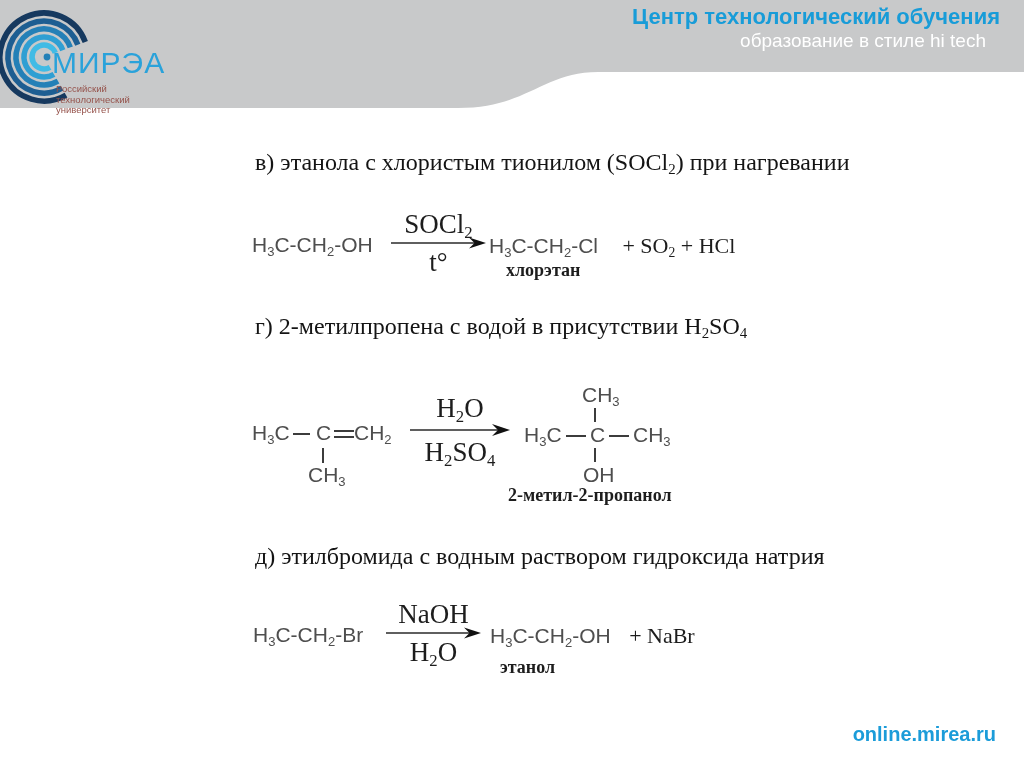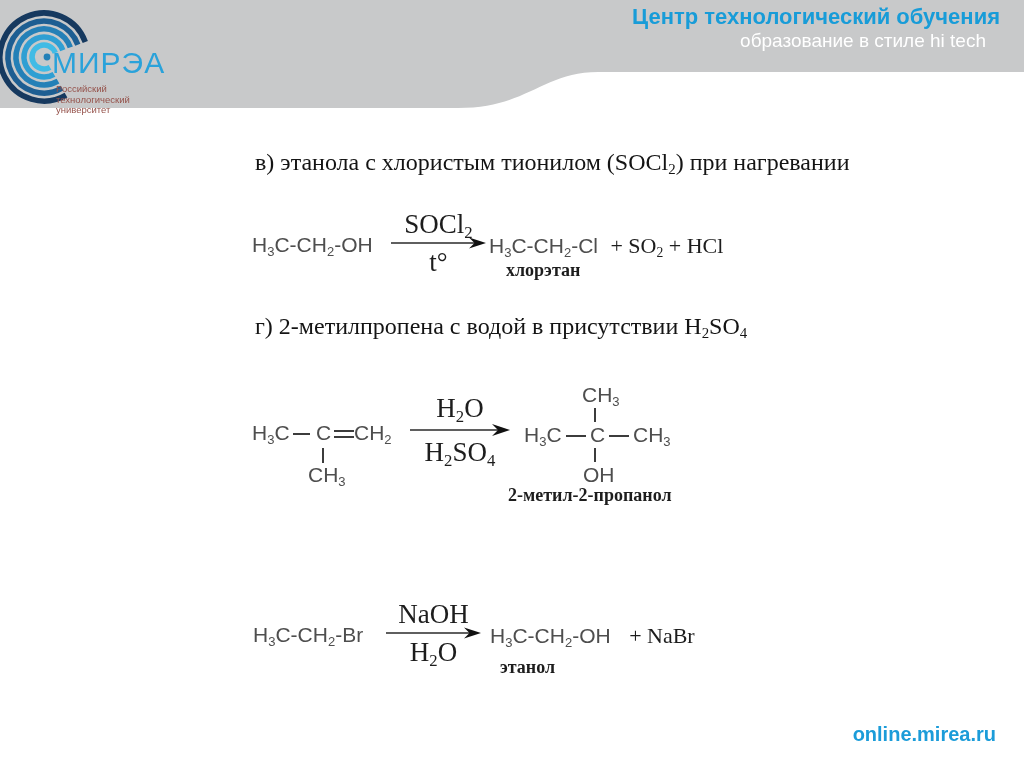--- a/index.html
+++ b/index.html
@@ -70,21 +70,21 @@
     <span class="serif-f">SOCl<sub>2</sub></span>
     <svg width="95" height="12" viewBox="0 0 95 12">
       <line x1="0" y1="6" x2="84" y2="6" stroke="#2a2a2a" stroke-width="1.6"></line>
       <polygon points="95,6 78,0.5 83.5,6 78,11.5" fill="#111"></polygon>
     </svg>
     <span class="serif-f">t°</span>
   </div>
 
   <div class="rx-row-item" style="left:489px;top:233px">
     <span class="sans-f">H<sub>3</sub>C-CH<sub>2</sub>-Cl</span>
-    <span class="serif-f" style="margin-left:8px">+ SO<sub>2</sub> + HCl</span>
+    <span class="serif-f" style="margin-left:20px">+ SO<sub>2</sub> + HCl</span>
   </div>
   <div class="rx-label" style="left:506px;top:260px">хлорэтан</div>
 
   <div class="rx-heading" style="left:255px;top:313px">г) 2-метилпропена с водой в присутствии H<sub>2</sub>SO<sub>4</sub></div>
 
   <div class="struct" style="left:252px;top:414px;width:150px;height:75px">
     <span class="atom" style="left:0;top:8px">H<sub>3</sub>C</span>
     <div class="bond-h" style="left:41px;top:19px;width:17px"></div>
     <span class="atom" style="left:64px;top:8px">C</span>
     <div class="bond-h" style="left:82px;top:16px;width:20px"></div>
@@ -109,20 +109,21 @@
     <span class="atom" style="left:0;top:40px">H<sub>3</sub>C</span>
     <div class="bond-h" style="left:42px;top:51px;width:20px"></div>
     <span class="atom" style="left:66px;top:40px">C</span>
     <div class="bond-h" style="left:85px;top:51px;width:20px"></div>
     <span class="atom" style="left:109px;top:40px">CH<sub>3</sub></span>
     <div class="bond-v" style="left:70px;top:64px;height:14px"></div>
     <span class="atom" style="left:59px;top:80px">OH</span>
   </div>
   <div class="rx-label" style="left:508px;top:485px">2-метил-2-пропанол</div>
 
+  <div class="rx-heading" style="left:255px;top:543px">д) этилбромида с водным раствором гидроксида натрия</div>
 
   <div class="rx-row-item sans-f" style="left:253px;top:623px">H<sub>3</sub>C-CH<sub>2</sub>-Br</div>
 
   <div class="arrow-grp" style="left:386px;top:601px;width:95px">
     <span class="serif-f">NaOH</span>
     <svg width="95" height="12" viewBox="0 0 95 12">
       <line x1="0" y1="6" x2="84" y2="6" stroke="#2a2a2a" stroke-width="1.6"></line>
       <polygon points="95,6 78,0.5 83.5,6 78,11.5" fill="#111"></polygon>
     </svg>
     <span class="serif-f">H<sub>2</sub>O</span>

